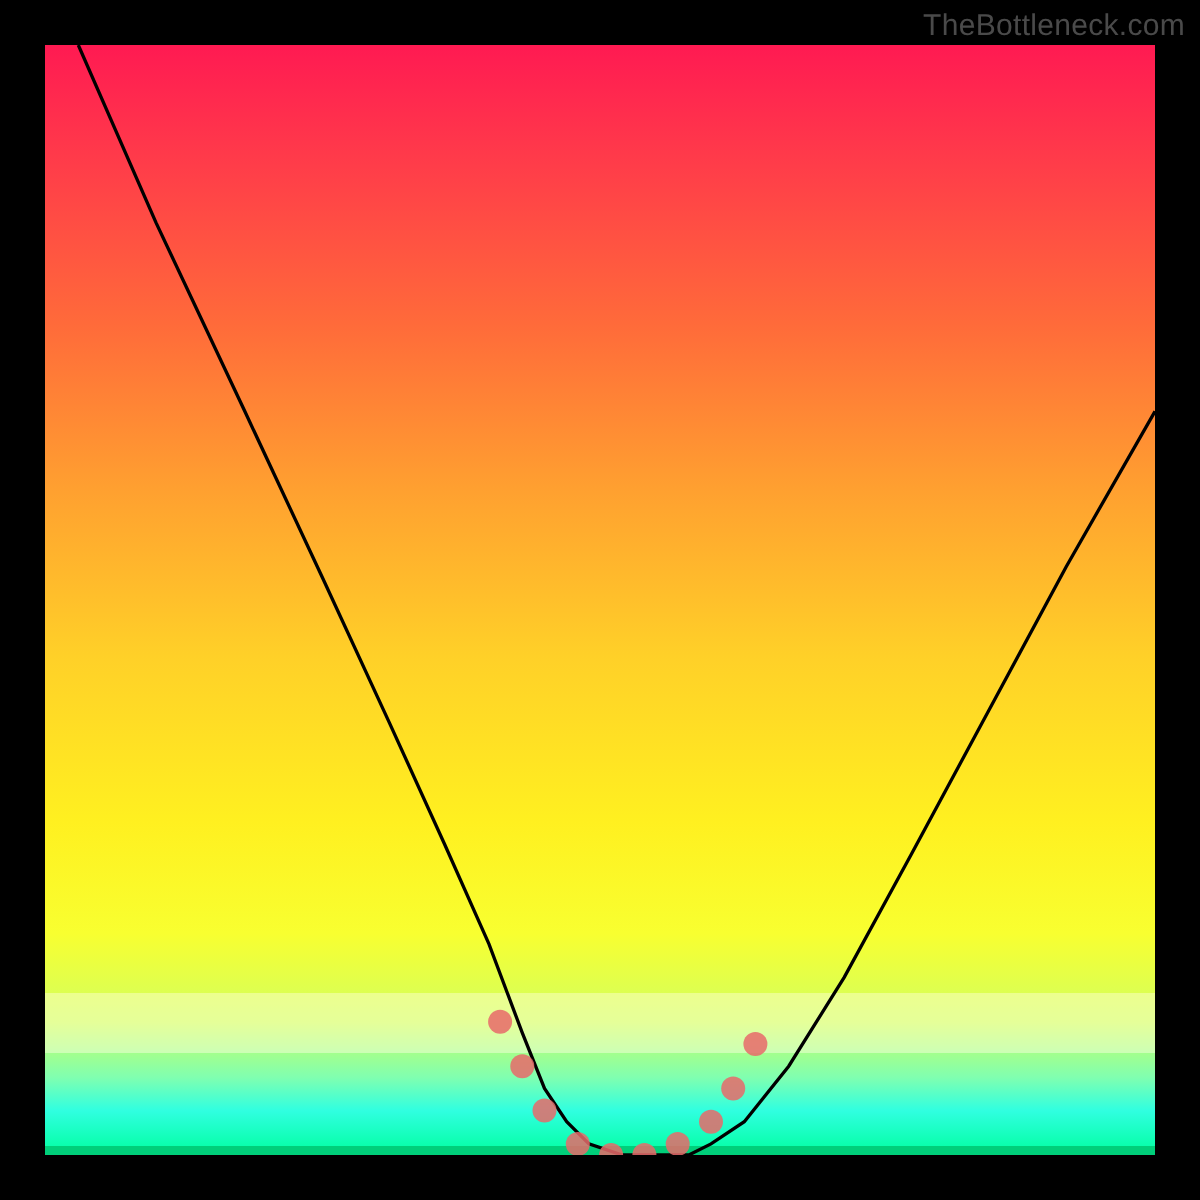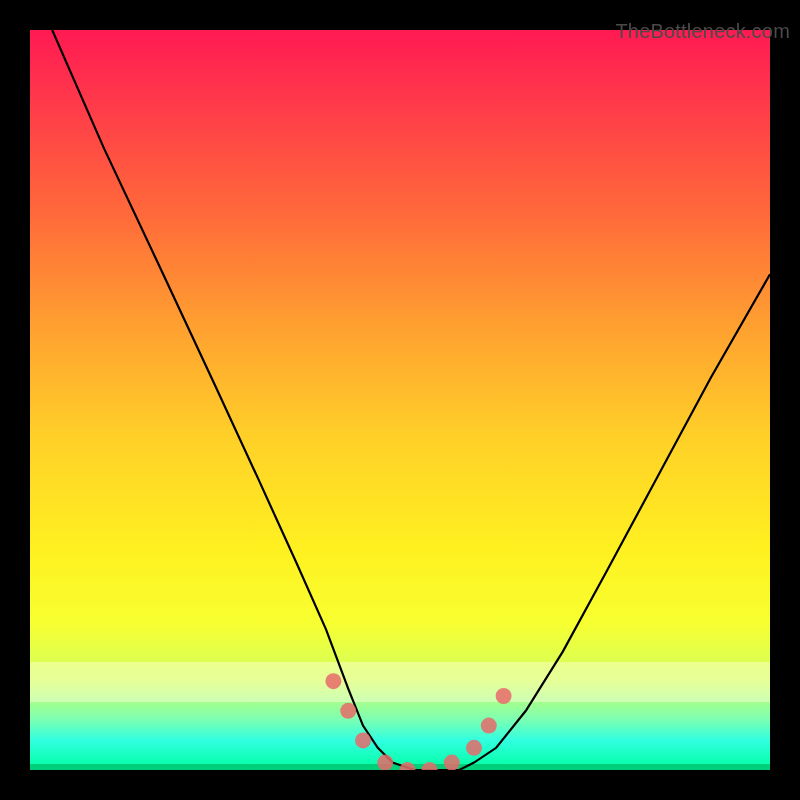--- a/index.html
+++ b/index.html
@@ -58,21 +58,21 @@
   svg.curve {
     position: absolute;
     left: 0;
     top: 0;
     width: 740px;
     height: 740px;
     pointer-events: none;
   }
   .watermark {
     position: absolute;
-    top: 20px;
+    top: 6px;
     right: 10px;
     color: #4a4a4a;
     font-size: 20px;
     font-weight: 500;
     letter-spacing: 0.2px;
     user-select: none;
   }
 </style>
 </head>
 <body>

